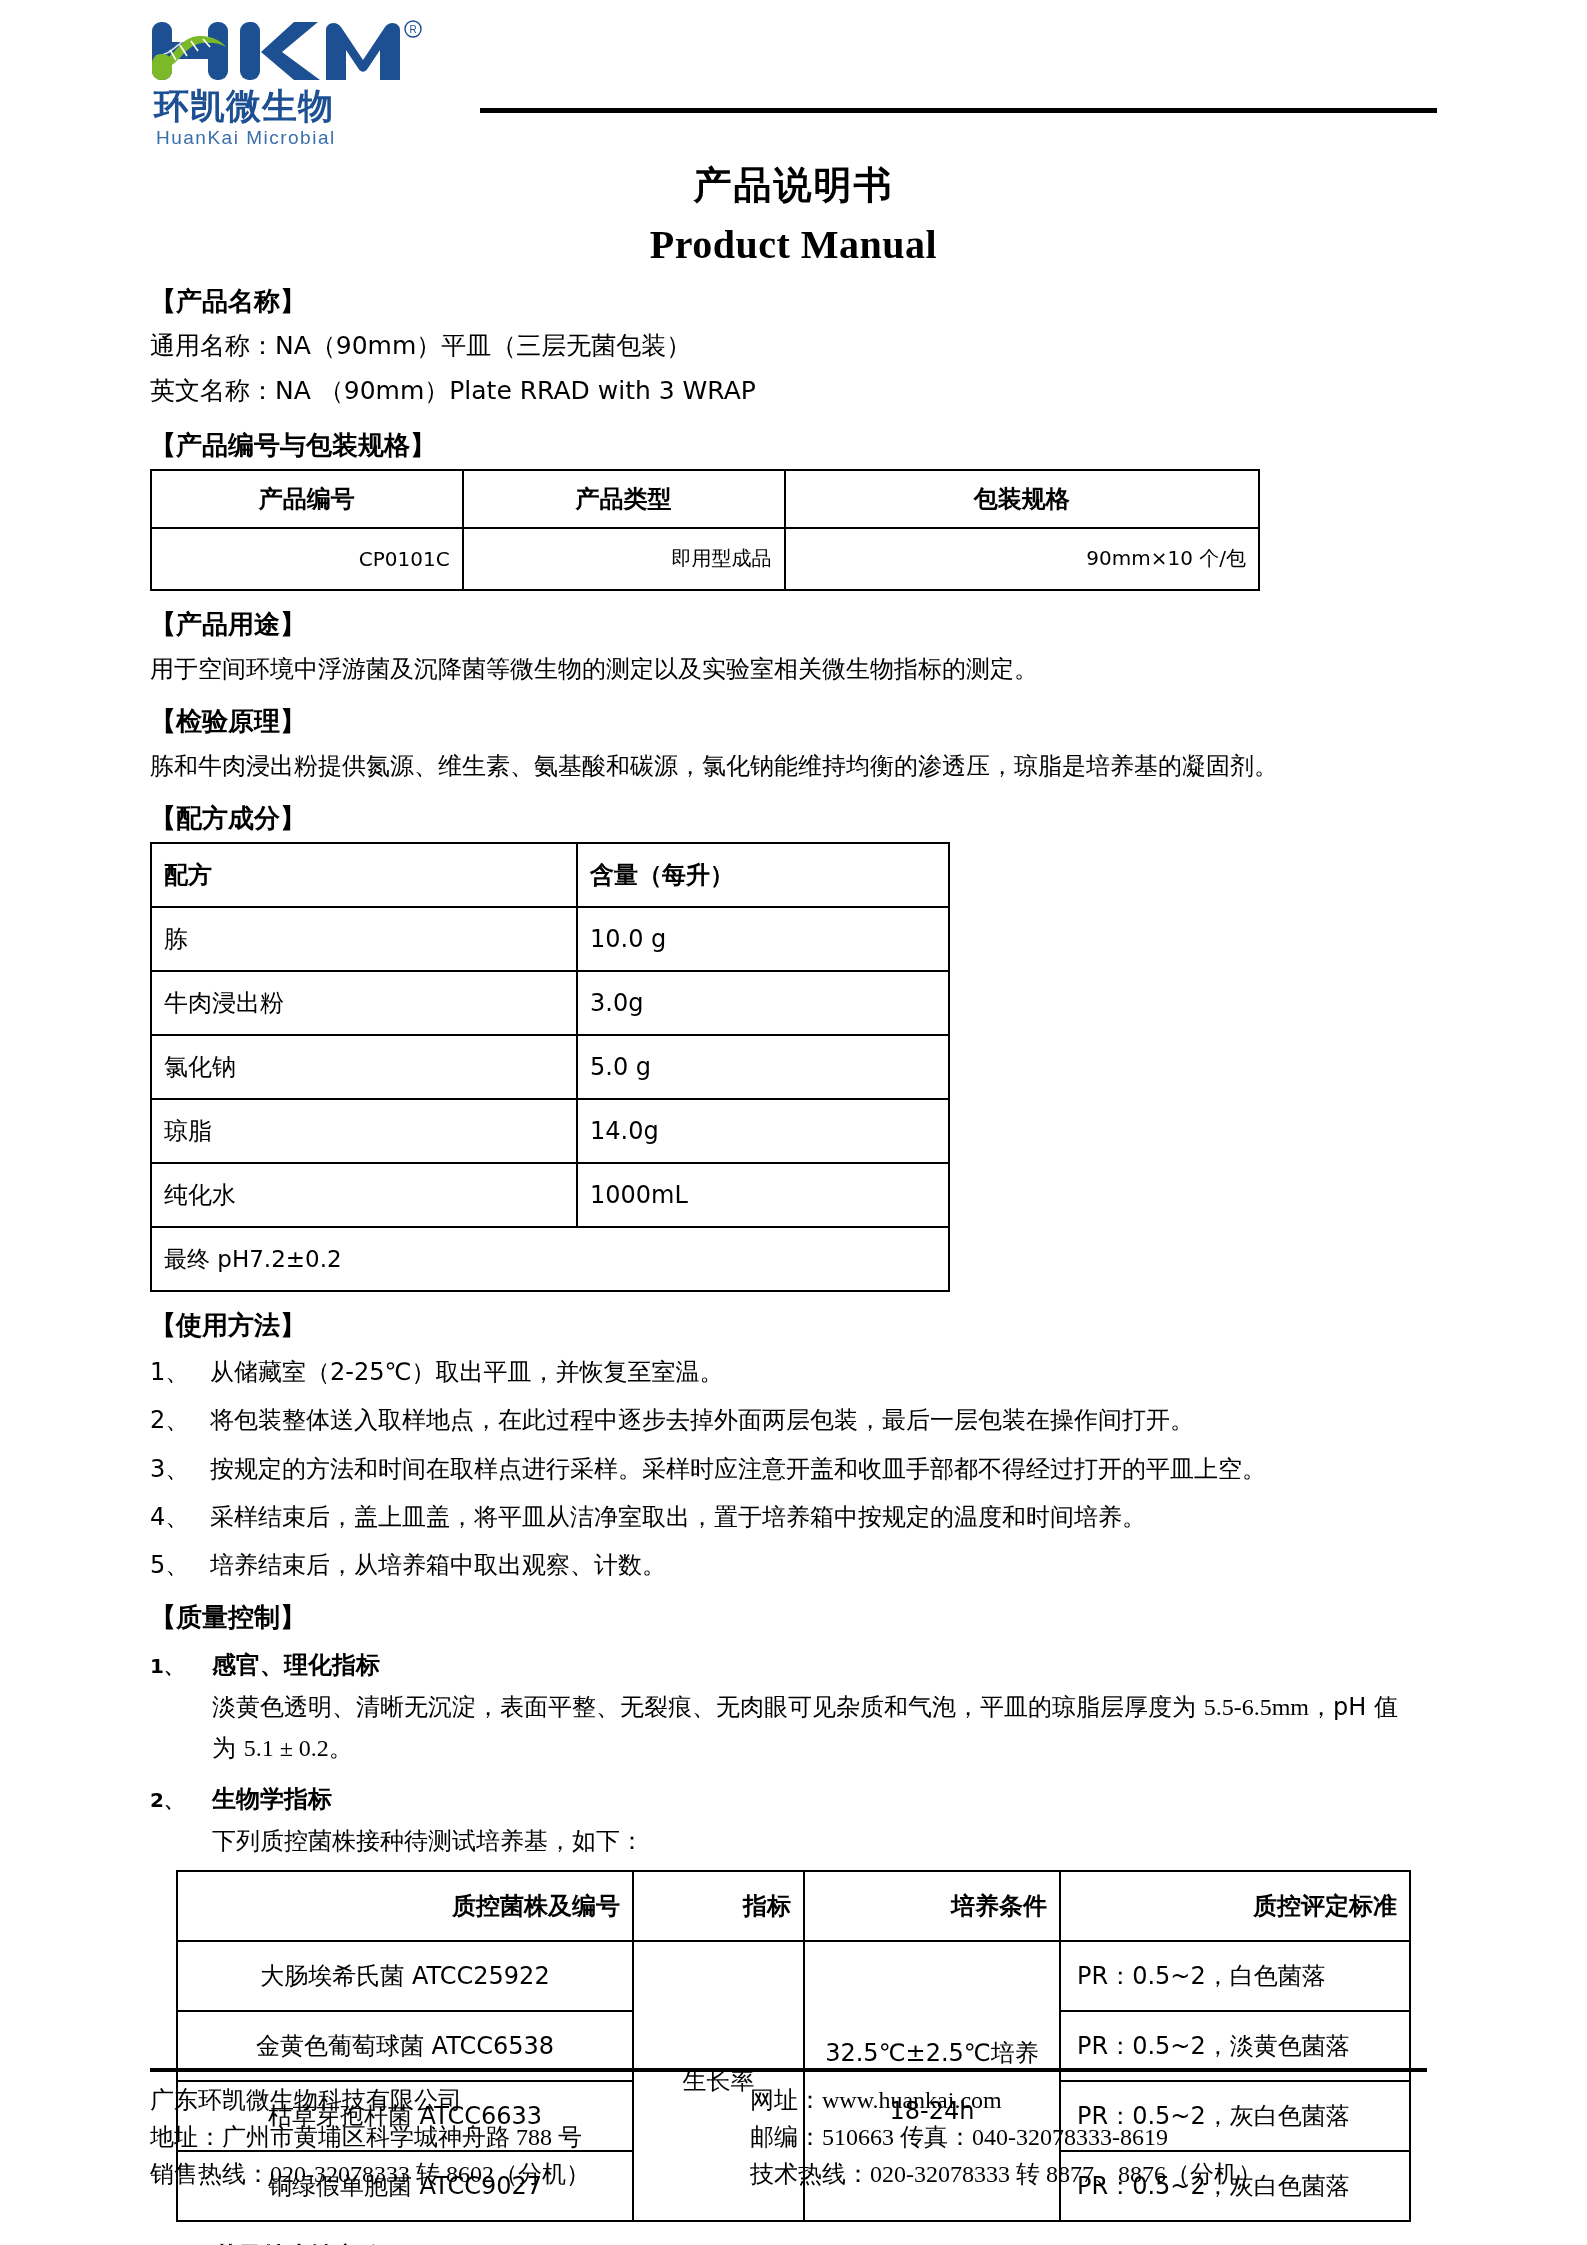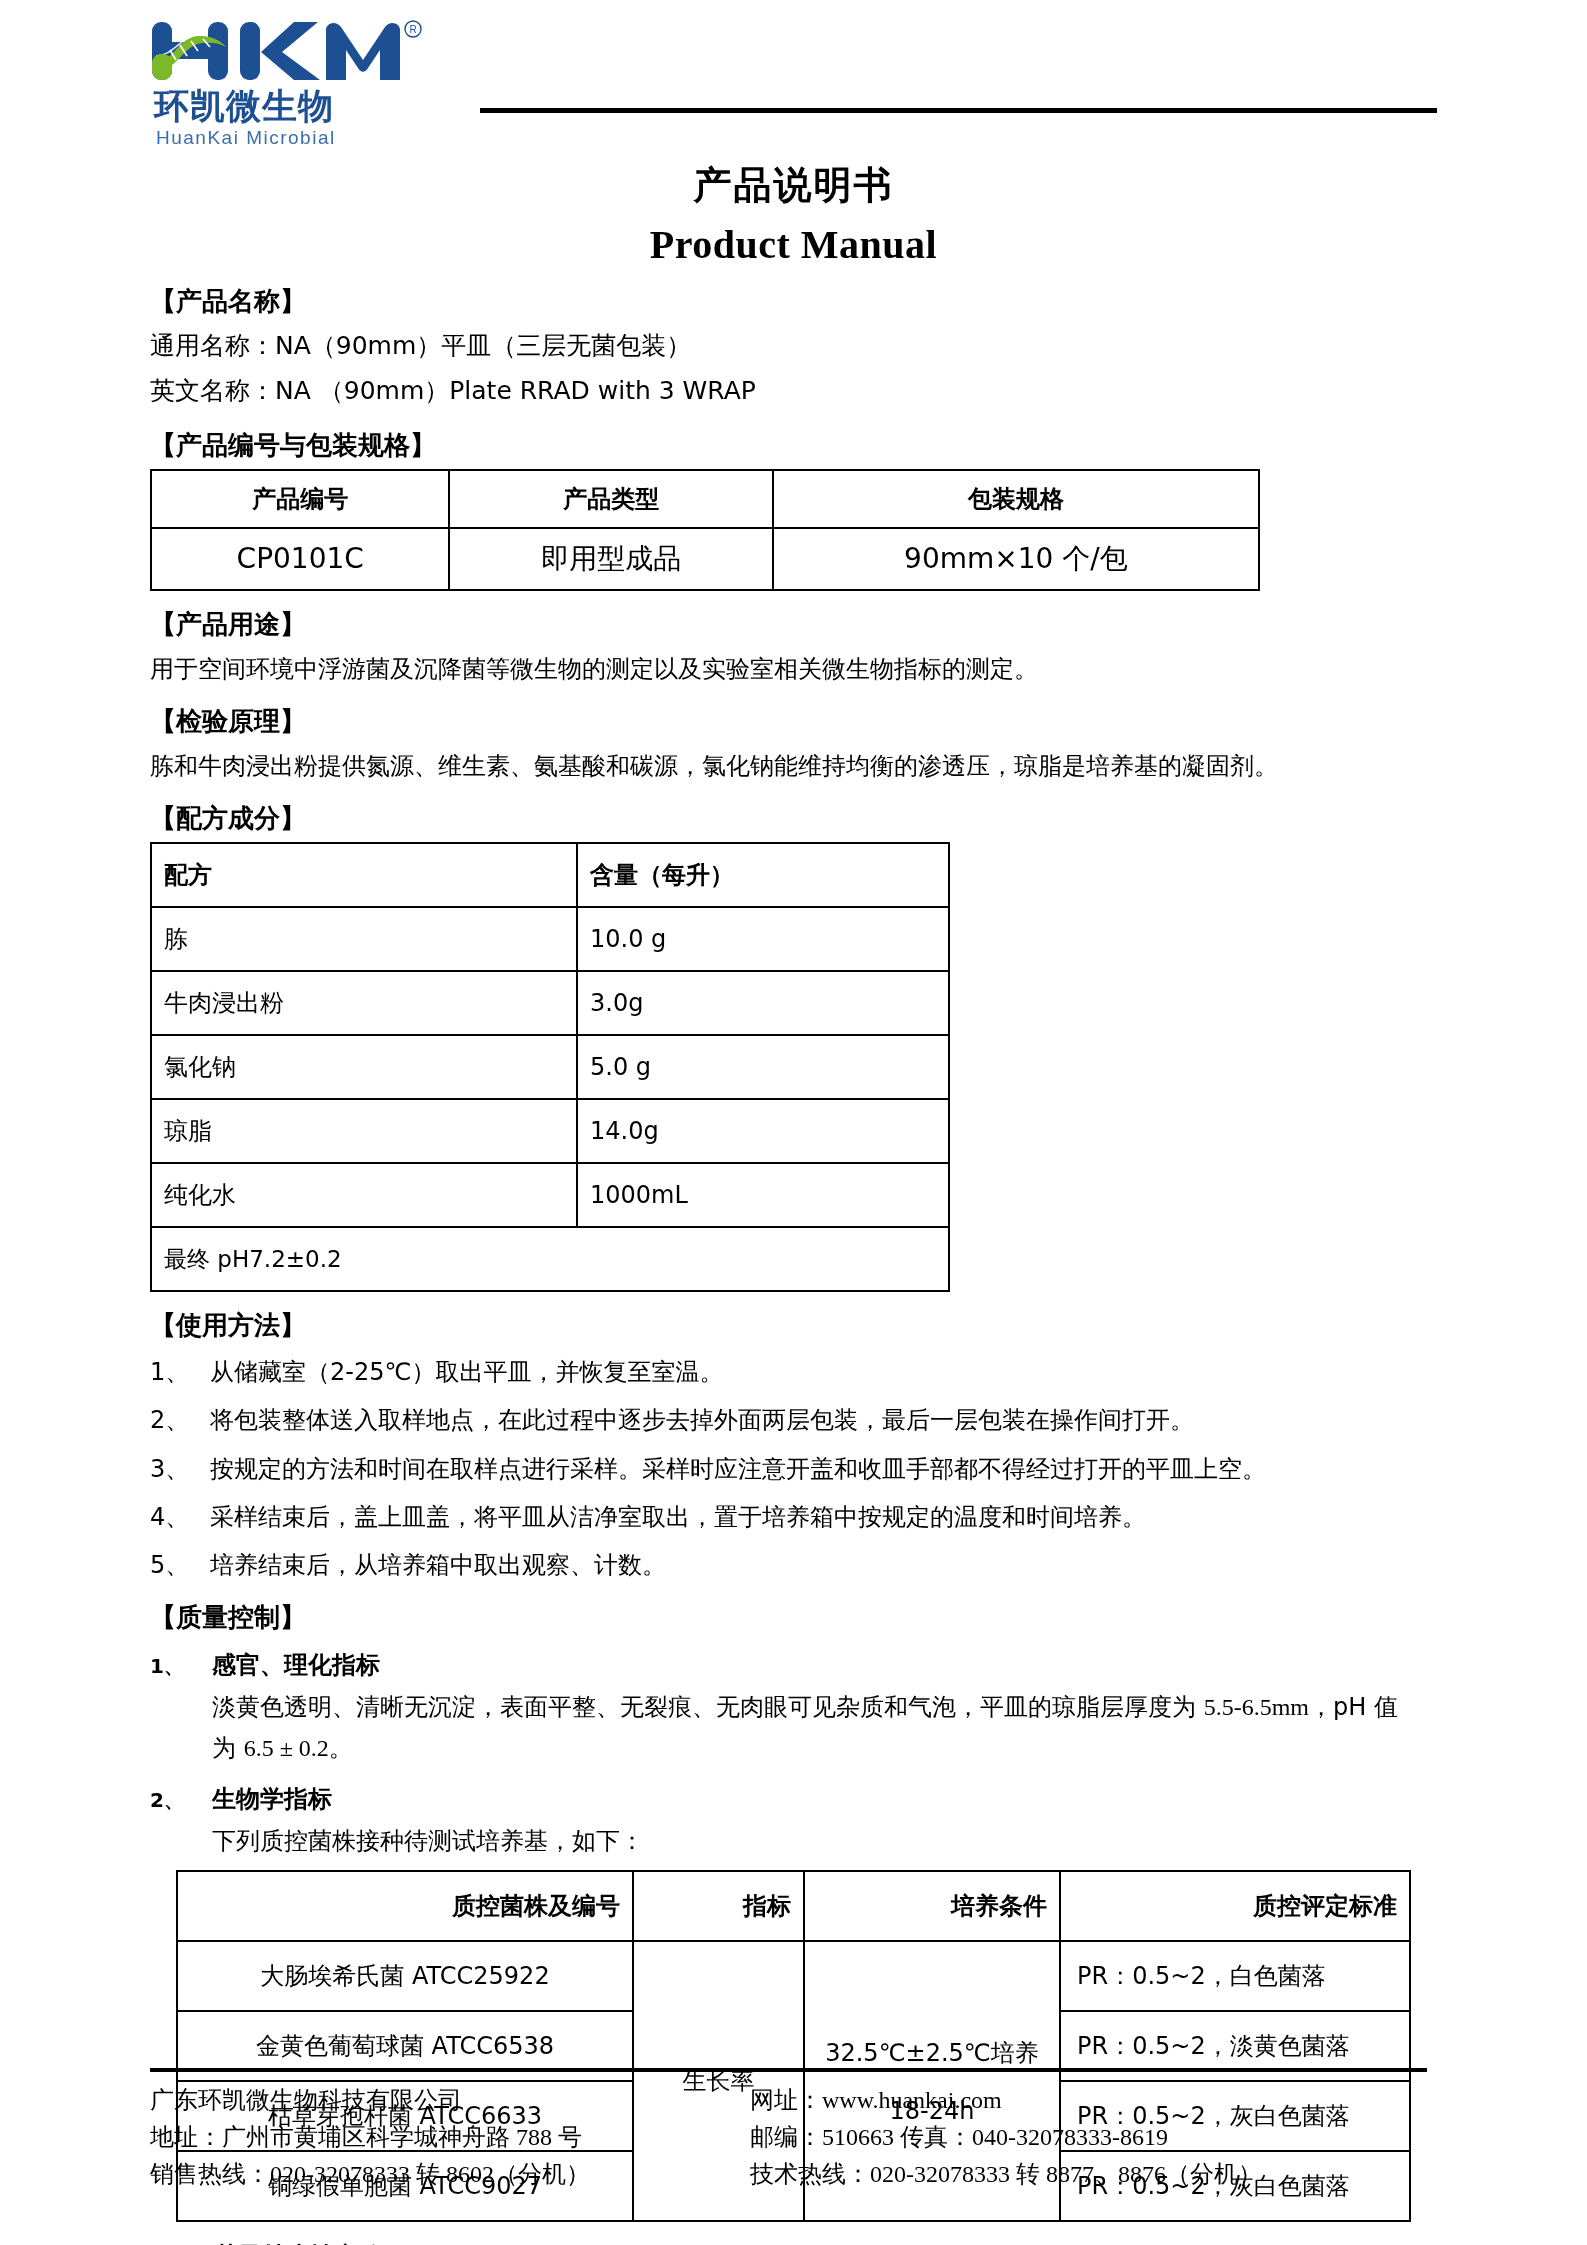--- a/index.html
+++ b/index.html
@@ -135,23 +135,23 @@
     vertical-align: middle;
   }
   .tbl-spec { width: 1110px; margin-top: 4px; }
   .tbl-spec th {
     text-align: center;
     font-weight: 700;
     height: 40px;
     font-size: 24px;
   }
   .tbl-spec td {
-    text-align: center;
+    text-align: right;
     height: 44px;
-    font-size: 28px;
+    font-size: 20px;
     border-radius: 27px;
   }
   .tbl-formula { width: 800px; margin-top: 4px; }
   .tbl-formula th {
     text-align: left;
     font-weight: 700;
     height: 46px;
     font-size: 24px;
   }
   .tbl-formula td {
@@ -386,21 +386,21 @@
 
   <div class="sec-head">【质量控制】</div>
 
   <div class="qc-item">
     <span class="qc-num">1、</span>
     <span>感官、理化指标</span>
   </div>
   <div class="qc-indent">
     <span>淡黄色透明、清晰无沉淀，表面平整、无裂痕、无肉眼可见杂质和气泡，平皿的琼脂层厚度为 </span><span class="ser">5.5-6.5mm</span><span>，pH 值</span>
     <br>
-    <span>为 </span><span class="ser">6.5 ± 0.2</span><span>。</span>
+    <span>为 </span><span class="ser">5.1 ± 0.2</span><span>。</span>
   </div>
 
   <div class="qc-item">
     <span class="qc-num">2、</span>
     <span>生物学指标</span>
   </div>
   <div class="qc-indent">下列质控菌株接种待测试培养基，如下：</div>
 
   <table class="tbl-qc">
     <thead>

